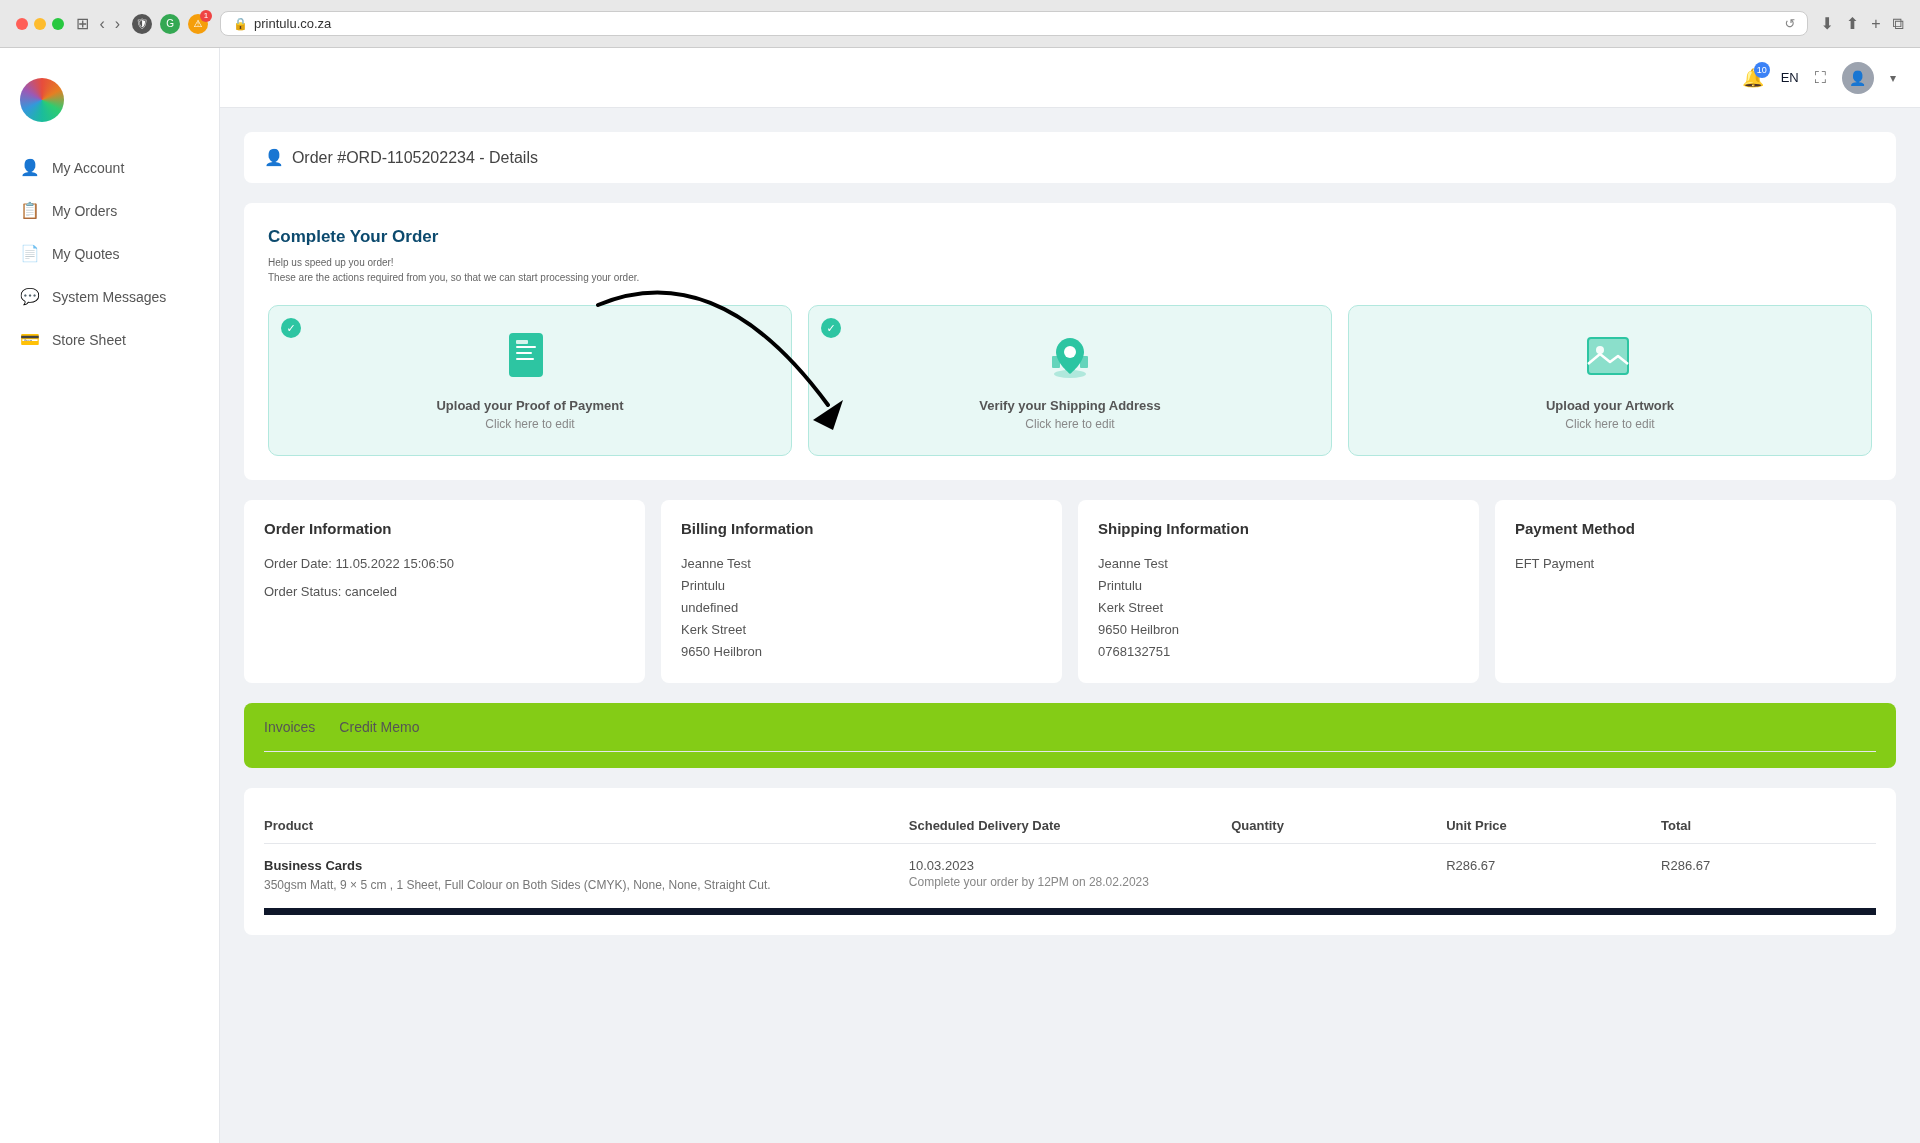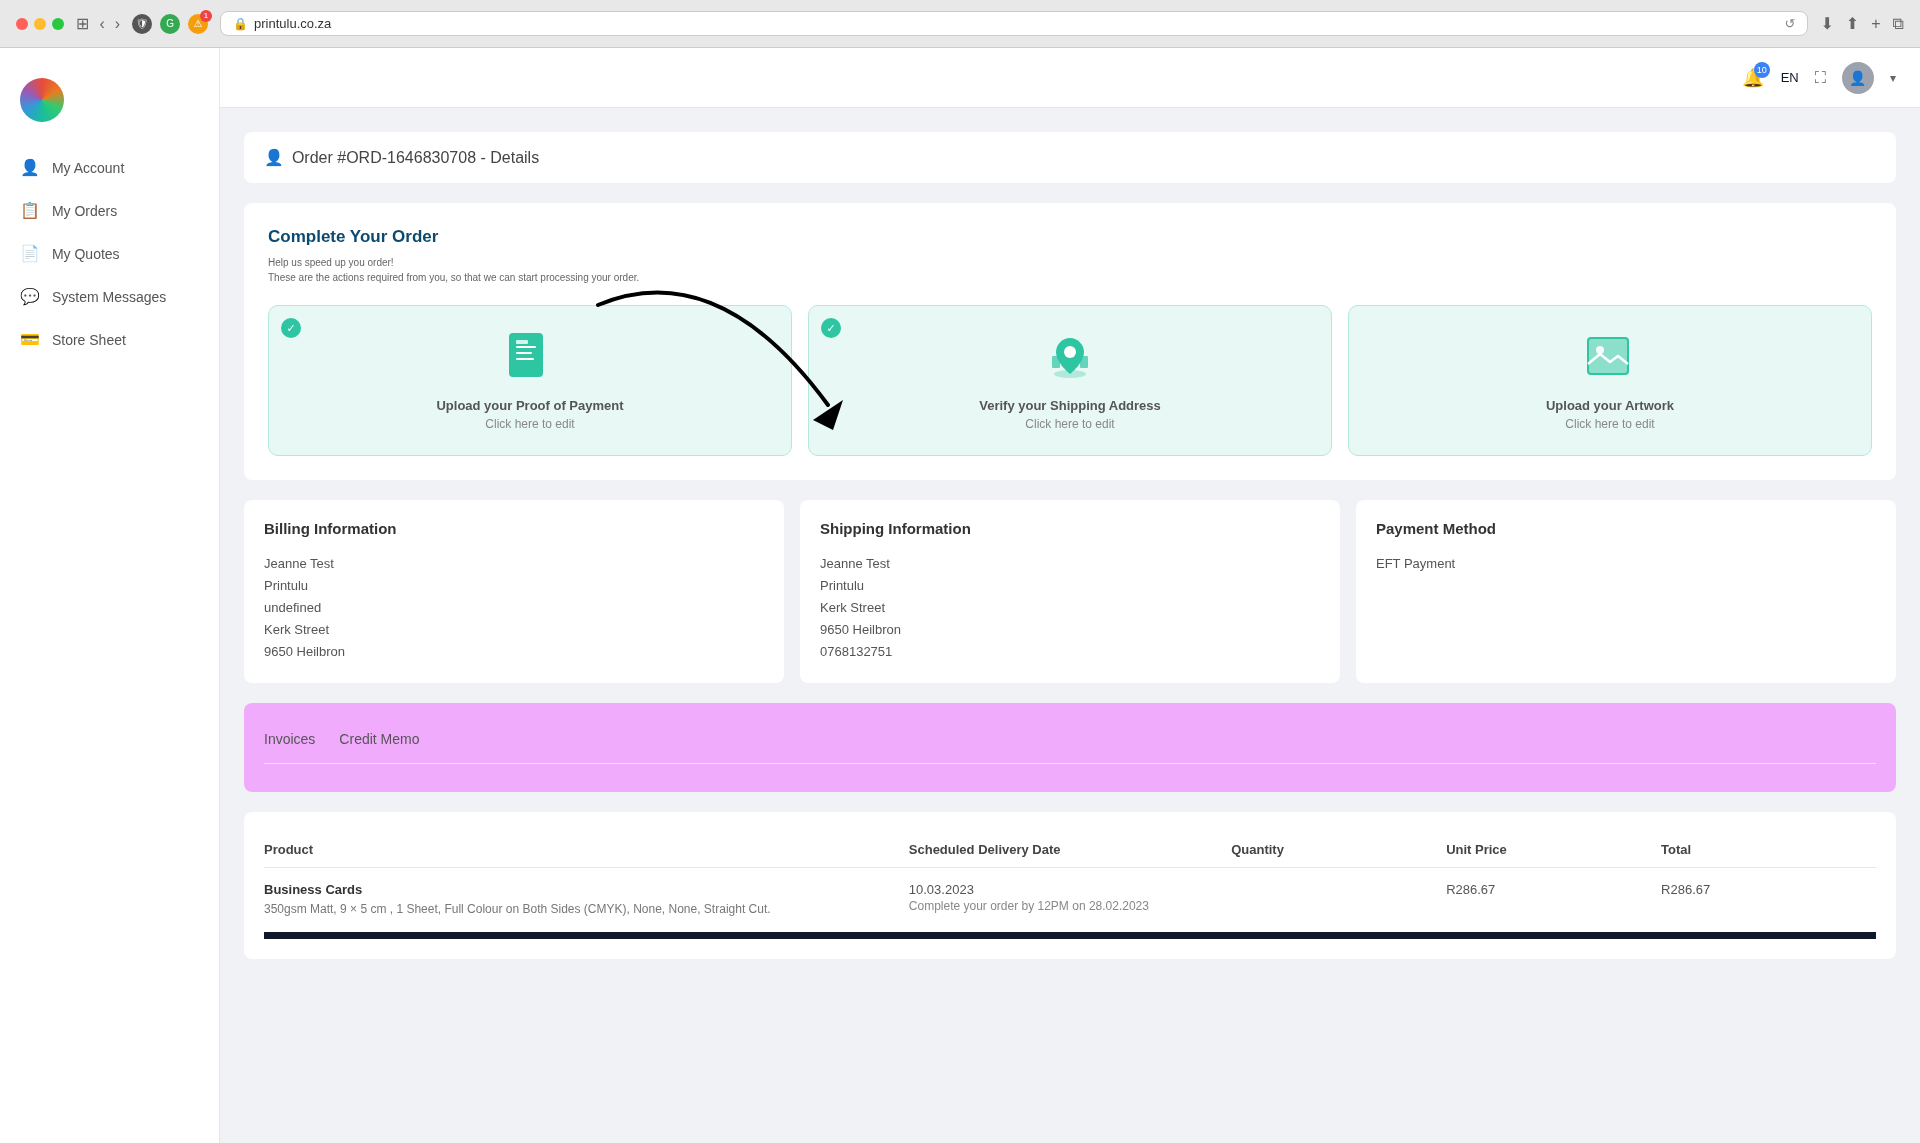--- a/index.html
+++ b/index.html
@@ -209,23 +209,23 @@
       margin-bottom: 16px;
     }
     .info-card p {
       font-size: 13px;
       color: #555;
       line-height: 1.7;
     }
 
     
     .tabs {
-      background: #f0abfc;
-      border-radius: 8px;
-      padding: 28px 20px;
+      background: #84cc16;
+      border-radius: 8px;
+      padding: 16px 20px;
       margin-bottom: 20px;
     }
     .tabs-list { display: flex; gap: 24px; border-bottom: 1px solid #e5e7eb; padding-bottom: 12px; }
     .tab {
       font-size: 14px;
       color: #555;
       cursor: pointer;
       padding-bottom: 4px;
     }
 
@@ -343,21 +343,21 @@
       <div class="avatar">
         <span>👤</span>
       </div>
       <span style="font-size:12px;color:#666;">▾</span>
     </div>
 
     <div class="content-inner">
 
       <div class="page-header">
         <span>👤</span>
-        <span>Order #ORD-1646830708 - Details</span>
+        <span>Order #ORD-1105202234 - Details</span>
       </div>
 
       <div class="section-card">
         <div class="section-title">Complete Your Order</div>
         <div class="section-subtitle">
           <div>Help us speed up you order!</div>
           <div>These are the actions required from you, so that we can start processing your order.</div>
         </div>
 
         <div class="action-cards-wrapper">
@@ -405,20 +405,31 @@
               </svg>
               <div class="action-label">Upload your Artwork</div>
               <div class="action-sublabel">Click here to edit</div>
             </div>
           </div>
         </div>
       </div>
 
       <div class="info-cards">
 
+        <div class="info-card">
+          <div class="info-card-title">Order Information</div>
+          <p>
+            <span>Order Date:</span>
+            <span>11.05.2022 15:06:50</span>
+          </p>
+          <p style="margin-top:6px;">
+            <span>Order Status:</span>
+            <span>canceled</span>
+          </p>
+        </div>
 
         <div class="info-card">
           <div class="info-card-title">Billing Information</div>
           <p>Jeanne Test</p>
           <p>Printulu</p>
           <p>undefined</p>
           <p>Kerk Street</p>
           <p>9650 Heilbron</p>
         </div>
 

